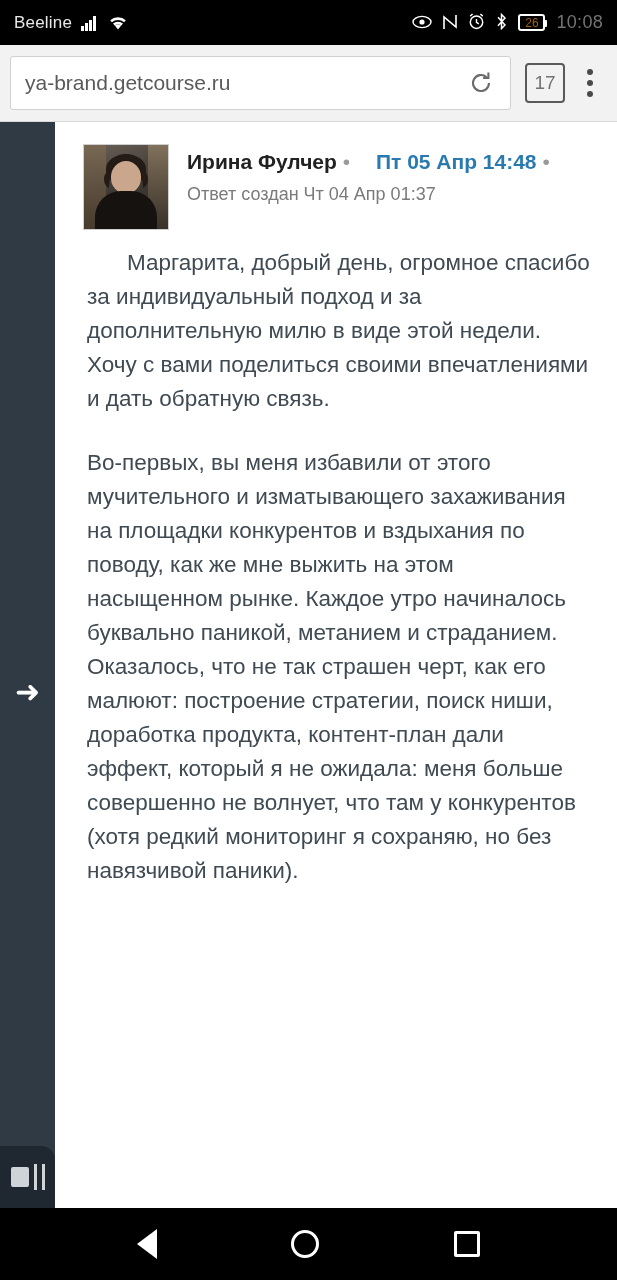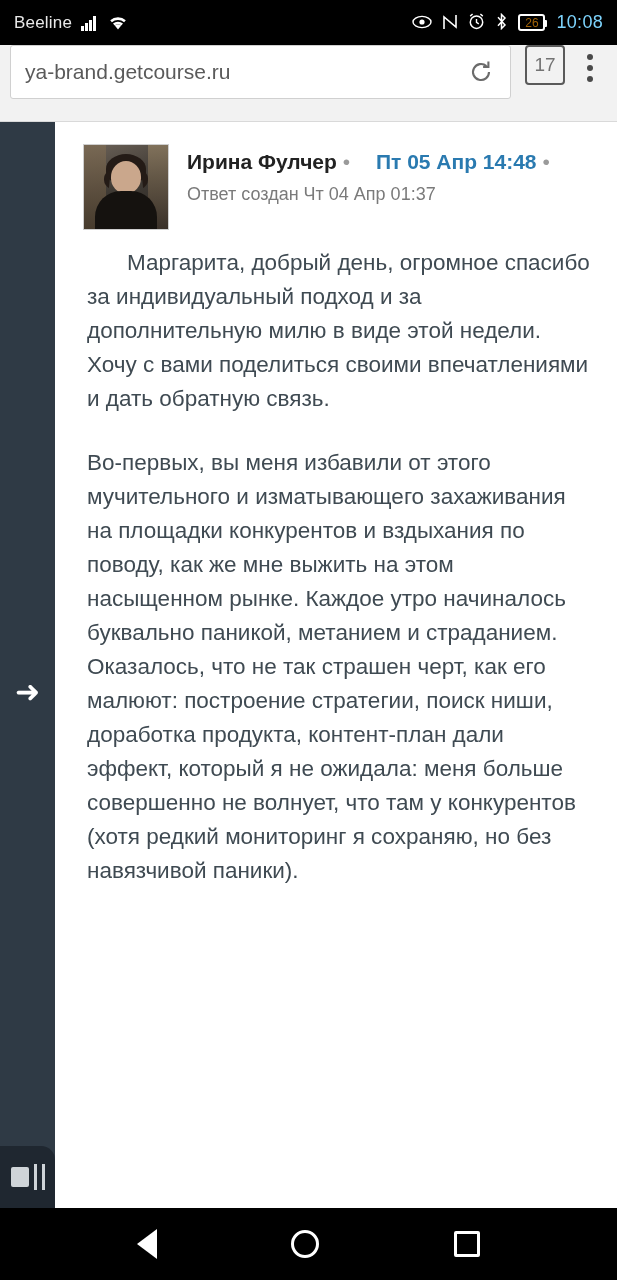--- a/index.html
+++ b/index.html
@@ -24,21 +24,21 @@
     color: #ffffff;
     display: flex;
     align-items: center;
     padding: 0 14px;
     font-size: 17px;
     flex: 0 0 45px;
   }
   .status-left { display: flex; align-items: center; gap: 9px; }
   .carrier { font-size: 17px; color: #e8e8e8; letter-spacing: .2px; }
   .status-right { margin-left: auto; display: flex; align-items: center; gap: 11px; }
-  .clock { font-size: 18px; color: #7dd3fc; letter-spacing: .3px; }
+  .clock { font-size: 18px; color: #737373; letter-spacing: .3px; }
 
   .sig { display: inline-block; width: 18px; height: 16px; position: relative; }
   .sig i {
     position: absolute; bottom: 0; width: 3px; background: #ffffff;
   }
   .sig i:nth-child(1){ left:0;  height: 5px; }
   .sig i:nth-child(2){ left:4px;height: 8px; }
   .sig i:nth-child(3){ left:8px;height: 11px;}
   .sig i:nth-child(4){ left:12px;height:15px;}
 
@@ -57,20 +57,21 @@
   }
 
   .icn { display:inline-block; color:#ffffff; font-size:15px; line-height:1; }
 
   
   .urlbar {
     height: 77px;
     background: #f2f2f2;
     border-bottom: 1px solid #d9d9d9;
     display: flex;
+    align-items: center;
     padding: 0 10px;
     gap: 8px;
     flex: 0 0 77px;
   }
   .urlfield {
     flex: 1 1 auto;
     height: 54px;
     background: #ffffff;
     border: 1px solid #d0d0d0;
     border-radius: 3px;

